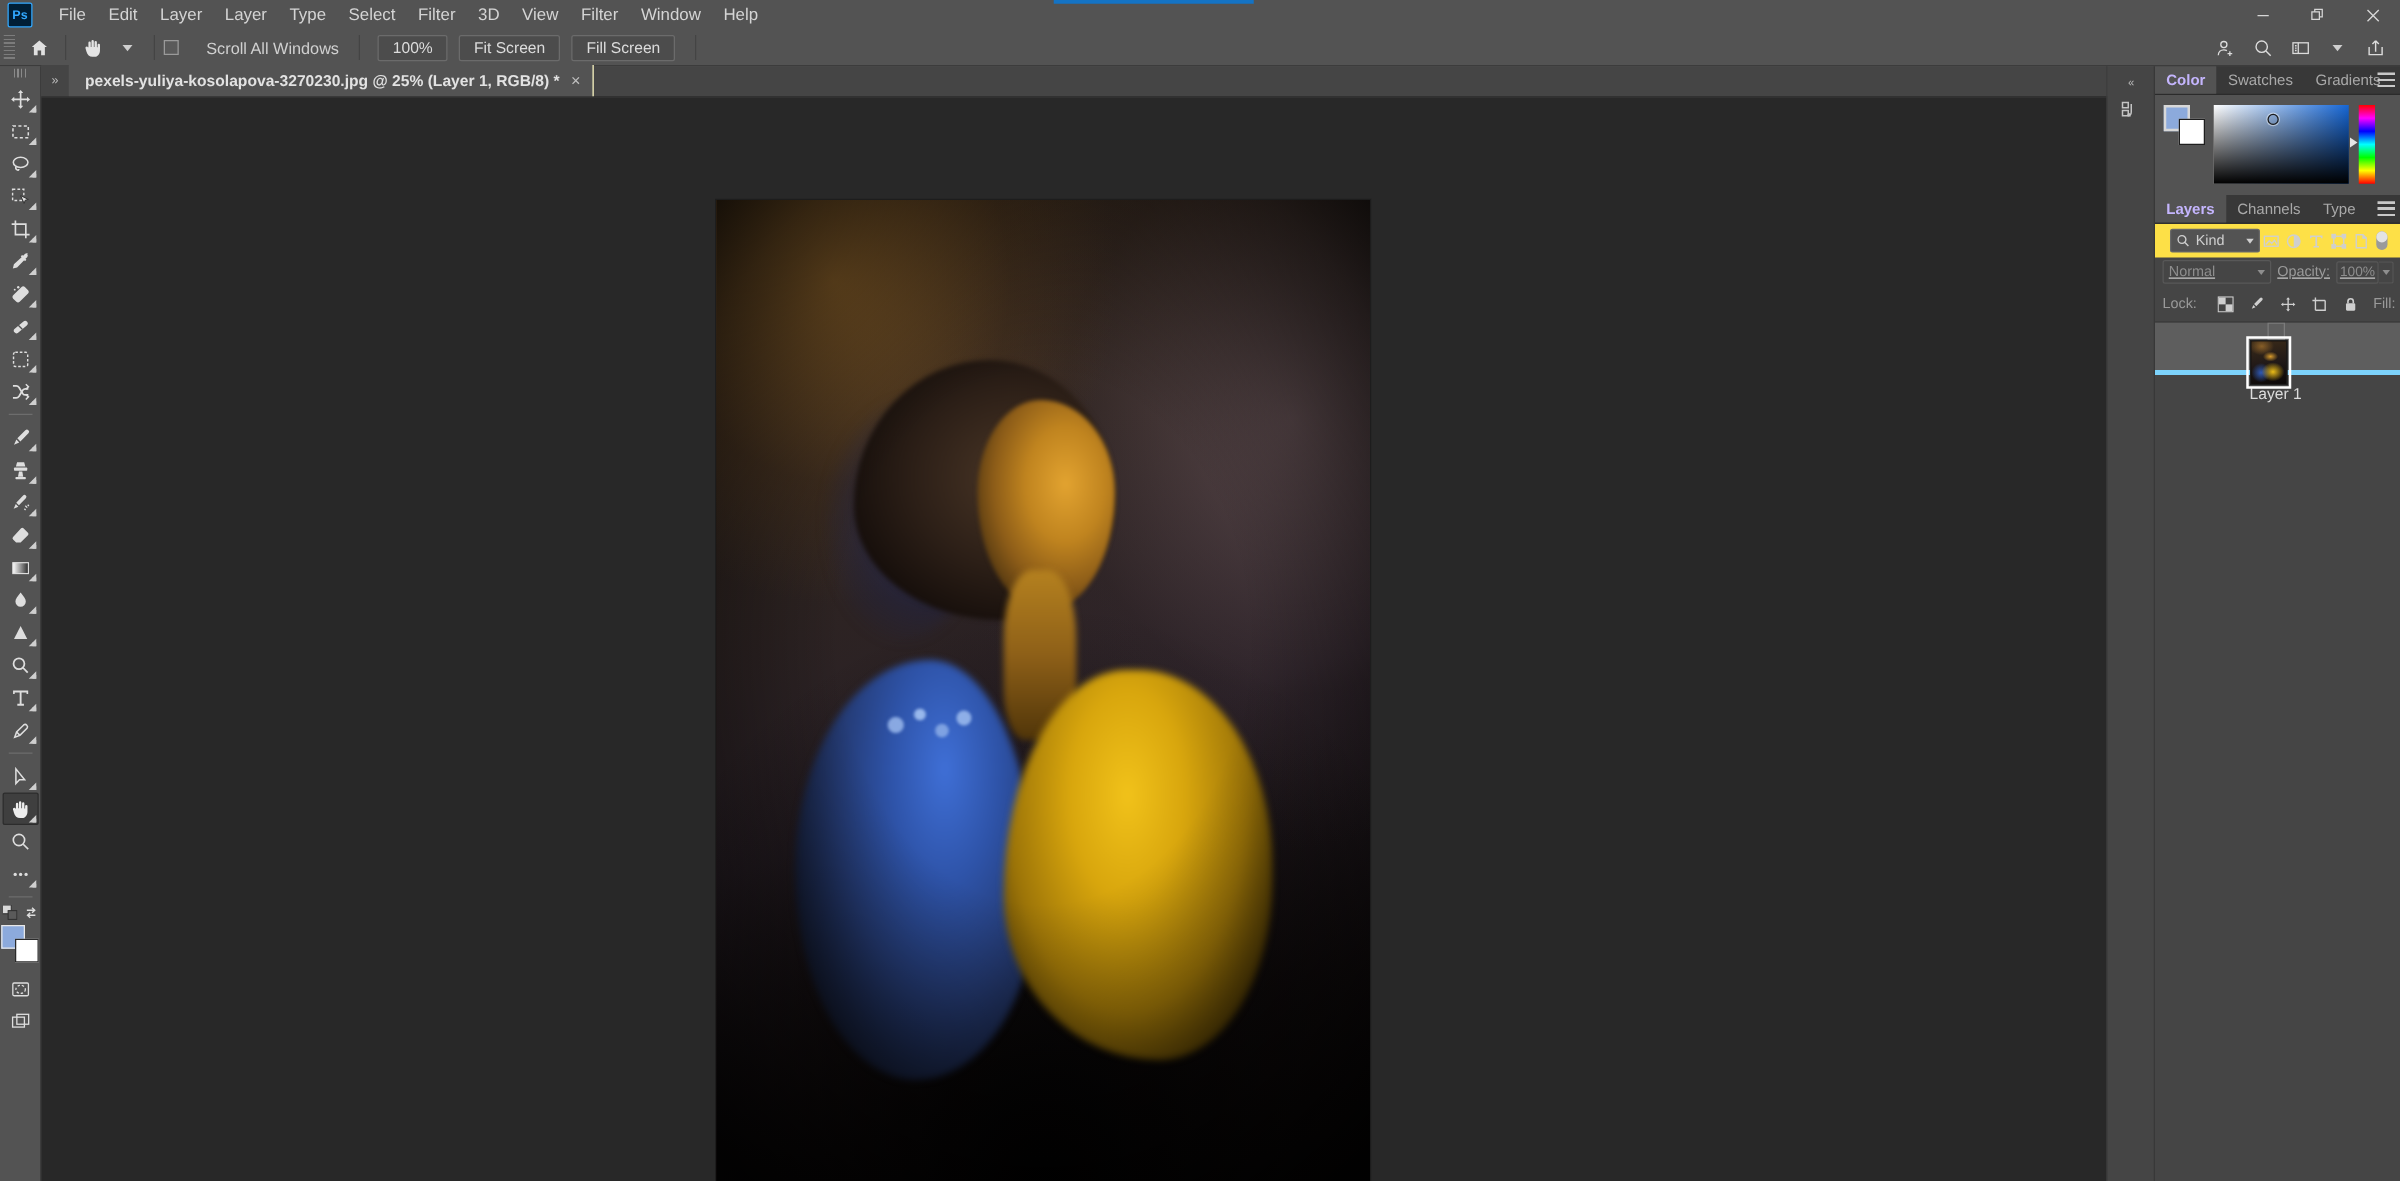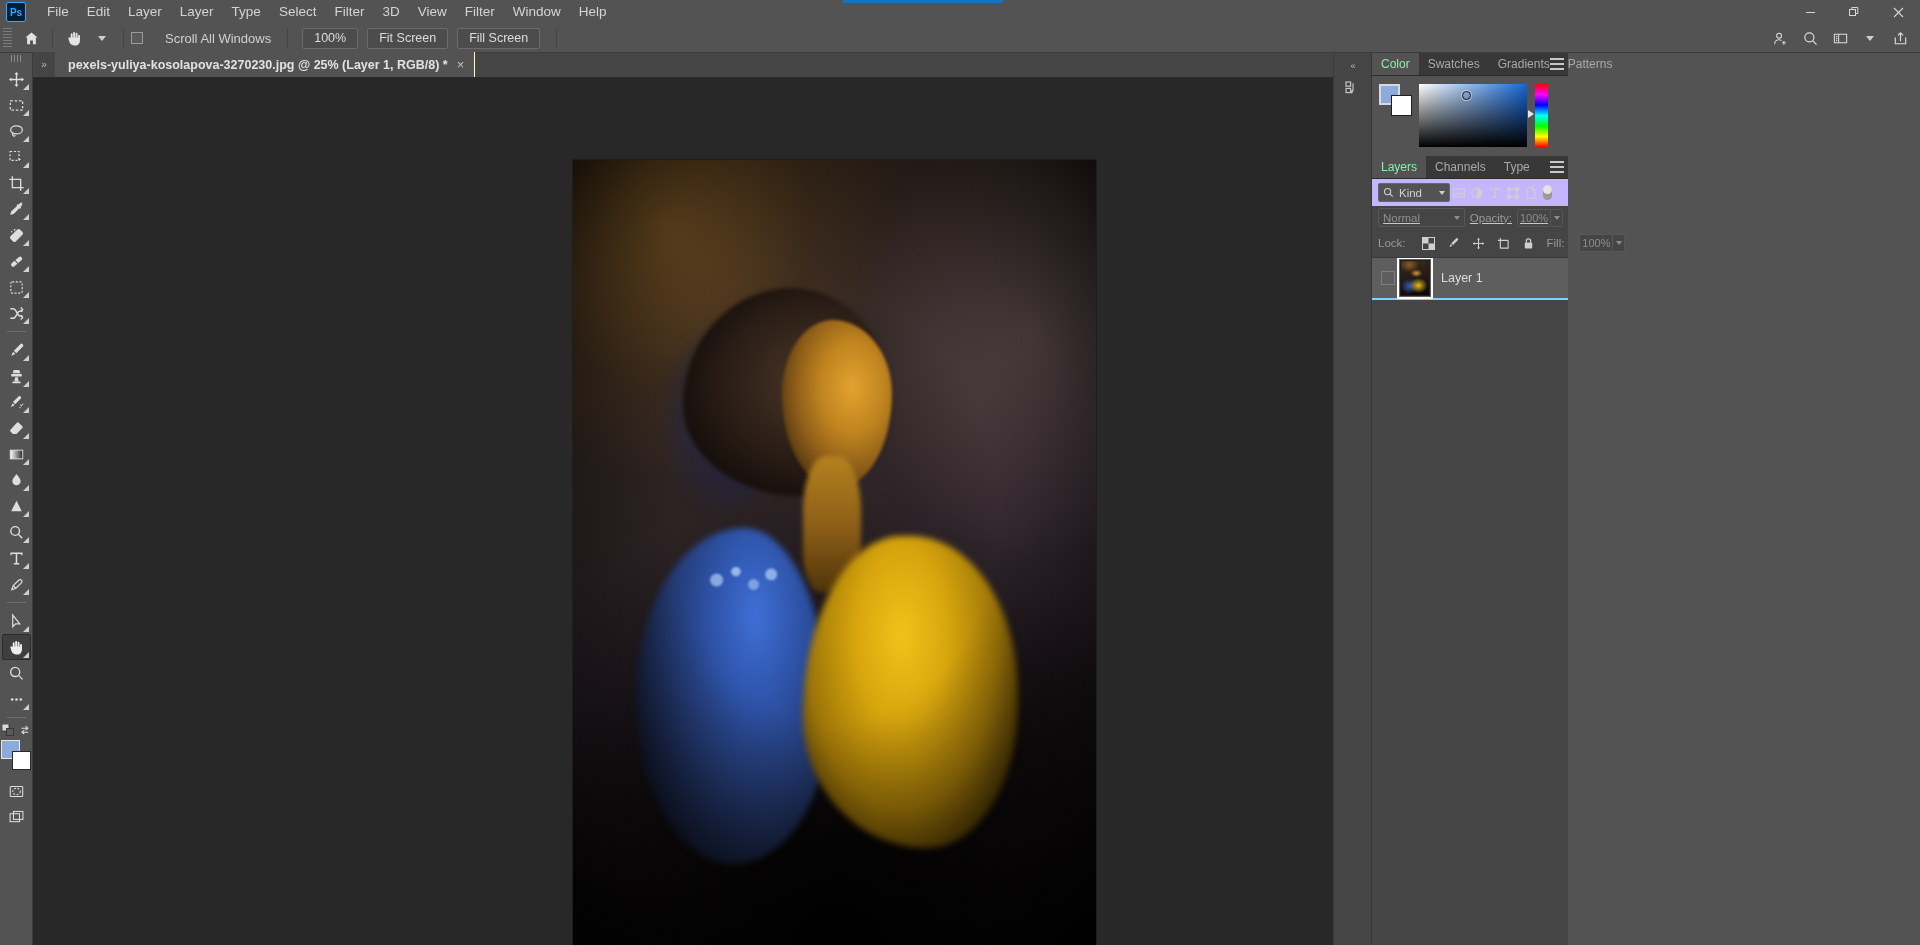--- a/index.html
+++ b/index.html
@@ -3,21 +3,21 @@
 <meta charset="utf-8">
 <style>
   * { margin:0; padding:0; box-sizing:border-box; }
   html,body {
     width:1920px; height:945px; overflow:hidden;
     background:#535353;
     font-family:"Liberation Sans", sans-serif;
     font-size:13px; color:#c8c8c8;
     -webkit-font-smoothing:antialiased;
   }
-  .app { position:relative; width:1568px; height:945px; }
+  .app { position:relative; width:1920px; height:945px; }
 
   
   .titlebar {
     position:absolute; top:0; left:0; width:1920px; height:24px;
     background:#535353; display:flex; align-items:center;
   }
   .progress-track { position:absolute; top:0; left:843px; width:160px; height:3px; background:#1473c4; }
   .win-ctrls { position:absolute; right:0; top:0; height:24px; display:flex; }
   .win-btn { width:44px; height:24px; display:flex; align-items:center; justify-content:center; color:#d6d6d6; }
 
@@ -160,21 +160,21 @@
 
   .rightdock {
     position:absolute; top:53px; right:0; width:196px; bottom:0;
     background:#454545; display:flex; flex-direction:column;
   }
   .paneltabs {
     display:flex; align-items:stretch; height:23px; background:#383838; position:relative;
     border-bottom:1px solid #2b2b2b;
   }
   .ptab { padding:0 9px; display:flex; align-items:center; font-size:12px; color:#a9a9a9; }
-  .ptab.active { background:#535353; color:#86efac; font-weight:normal; }
+  .ptab.active { background:#535353; color:#c4b5fd; font-weight:bold; }
   .pmenu { position:absolute; right:4px; top:5px; width:14px; height:13px;
     background-image:repeating-linear-gradient(to bottom,#c8c8c8 0 2px,transparent 2px 5px); }
 
   
   .colorpanel { background:#535353; padding:8px 7px 9px 7px; display:flex; gap:8px; align-items:flex-start; }
   .cp-swatch { position:relative; width:32px; height:30px; flex:none; }
   .cp-fg { position:absolute;left:0;top:0;width:21px;height:21px;background:#8caadc;border:2px solid #d8d8d8; }
   .cp-bg { position:absolute;left:12px;top:11px;width:21px;height:21px;background:#fff;border:1px solid #1f1f1f; }
   .cp-field { position:relative; width:108px; height:63px; flex:none;
     background:linear-gradient(to right,#fff,#1666d4);
@@ -182,21 +182,21 @@
   .cp-field::after{content:"";position:absolute;inset:0;background:linear-gradient(to bottom,rgba(0,0,0,0),#000);}
   .cp-ring { position:absolute; left:43px; top:7px; width:9px; height:9px; border:1.5px solid #1c1c1c;
     border-radius:50%; z-index:2; box-shadow:0 0 0 1px rgba(255,255,255,.45); }
   .cp-hue { position:relative; width:13px; height:63px; flex:none;
     background:linear-gradient(to bottom,#ff0000,#ff00ff,#0000ff,#00ffff,#00ff00,#ffff00,#ff0000); }
   .cp-hue-mark { position:absolute; left:-7px; top:26px; width:0;height:0;
     border-top:4px solid transparent;border-bottom:4px solid transparent;border-left:6px solid #e6e6e6; }
 
   
   .layerspanel { background:#454545; flex:1; display:flex; flex-direction:column; }
-  .filterrow { display:flex; align-items:center; gap:0px; padding:4px 5px 4px 6px; background:#c4b5fd; }
+  .filterrow { display:flex; align-items:center; gap:0px; padding:4px 5px 4px 6px; background:#fde047;justify-content:center; }
   .kindsel {
     display:flex; align-items:center; gap:5px; width:72px; height:19px;
     background:#535353; border:1px solid #686868; border-radius:2px; padding:0 4px; font-size:11.5px; color:#cfcfcf;
   }
   .kindsel .dn { margin-left:auto; width:0;height:0;border-left:3px solid transparent;border-right:3px solid transparent;border-top:4px solid #cfcfcf; }
   .fi { width:18px;height:19px;display:flex;align-items:center;justify-content:center; }
   .togg { width:9px;height:15px;border-radius:5px;background:#9a9a9a;margin-left:3px;position:relative; }
   .togg::after{content:"";position:absolute;left:0;top:0;width:9px;height:9px;border-radius:50%;background:#e3e3e3;}
   .moderow { display:flex; align-items:center; padding:2px 5px 3px 6px; gap:5px;text-decoration:underline; }
   .modesel {
@@ -207,21 +207,21 @@
   .lbl { font-size:11.5px; color:#9a9a9a; }
   .numfield { width:34px;height:18px;background:#454545;border:1px solid #585858;border-radius:2px;
     font-size:11px;color:#8e8e8e;display:flex;align-items:center;justify-content:center; }
   .numdn { width:12px;height:18px;border:1px solid #585858;border-left:none;border-radius:0 2px 2px 0;
     display:flex;align-items:center;justify-content:center;background:#454545; }
   .lockrow { display:flex; align-items:center; padding:4px 0 5px 6px; gap:12px; }
   .li { width:17px;height:17px;display:flex;align-items:center;justify-content:center; }
 
   .layerlist { flex:1; background:#454545; overflow-y:auto; border-top:1px solid #3a3a3a; }
   .layerrow { display:flex; align-items:center; height:42px; padding:0 6px 0 3px;
-    border-bottom:2px solid #7dd3fc; gap:0; }
+    border-bottom:4px solid #7dd3fc; gap:0;flex-direction:column; }
   .layerrow.selected { background:#5e5e5e; }
   .eyecell { width:25px; display:flex; align-items:center; justify-content:center; }
   .eyebox { width:14px;height:14px;border:1px solid #7c7c7c;background:transparent; }
   .thumb { width:30px; height:36px; border:1px solid #1e1e1e; margin-right:11px;
     position:relative; overflow:hidden; background:#120c0a; flex:none; }
   .thumb.framed { outline:2px solid #ffffff; outline-offset:1px; }
   .th-img { position:absolute; inset:0;
     background:
       radial-gradient(ellipse 50% 30% at 30% 12%, rgba(150,104,42,.85), rgba(0,0,0,0) 70%),
       radial-gradient(ellipse 30% 16% at 55% 36%, #d79a2c, rgba(0,0,0,0) 72%),

